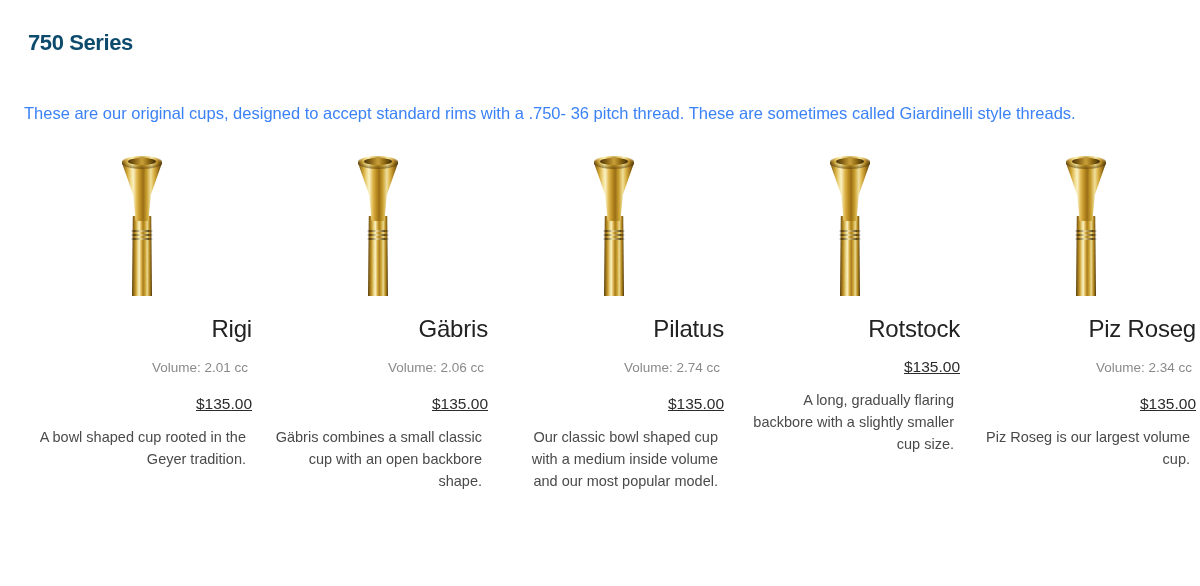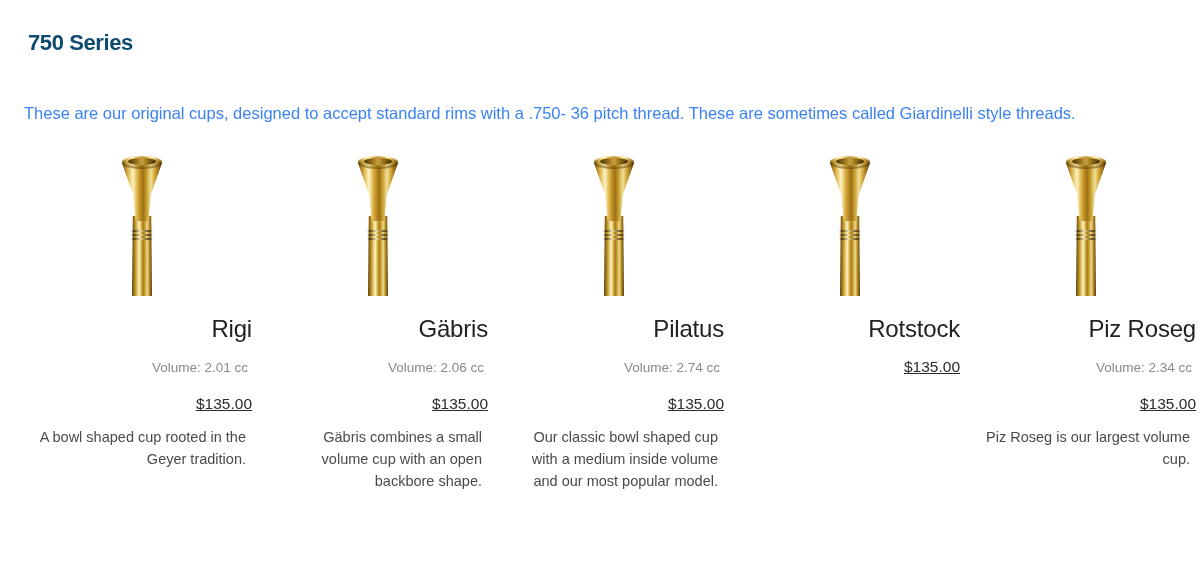--- a/index.html
+++ b/index.html
@@ -256,21 +256,21 @@
           <div class="mp-rim"></div>
           <div class="mp-rim-inner"></div>
           <div class="mp-ring r1"></div>
           <div class="mp-ring r2"></div>
           <div class="mp-ring r3"></div>
         </div>
       </div>
       <h2 class="product-name">Gäbris</h2>
       <p class="product-volume">Volume: 2.06 cc</p>
       <p class="product-price">$135.00</p>
-      <p class="product-desc">Gäbris combines a small volume cup with an open backbore shape.</p>
+      <p class="product-desc">Gäbris combines a small classic cup with an open backbore shape.</p>
     </div>
 
     <div class="product-card">
       <div class="mp-figure">
         <div class="mouthpiece">
           <div class="mp-cup"></div>
           <div class="mp-shank"></div>
           <div class="mp-rim"></div>
           <div class="mp-rim-inner"></div>
           <div class="mp-ring r1"></div>
@@ -291,20 +291,21 @@
           <div class="mp-shank"></div>
           <div class="mp-rim"></div>
           <div class="mp-rim-inner"></div>
           <div class="mp-ring r1"></div>
           <div class="mp-ring r2"></div>
           <div class="mp-ring r3"></div>
         </div>
       </div>
       <h2 class="product-name">Rotstock</h2>
       <p class="product-price">$135.00</p>
+      <p class="product-desc">A long, gradually flaring backbore with a slightly smaller cup size.</p>
     </div>
 
     <div class="product-card">
       <div class="mp-figure">
         <div class="mouthpiece">
           <div class="mp-cup"></div>
           <div class="mp-shank"></div>
           <div class="mp-rim"></div>
           <div class="mp-rim-inner"></div>
           <div class="mp-ring r1"></div>

